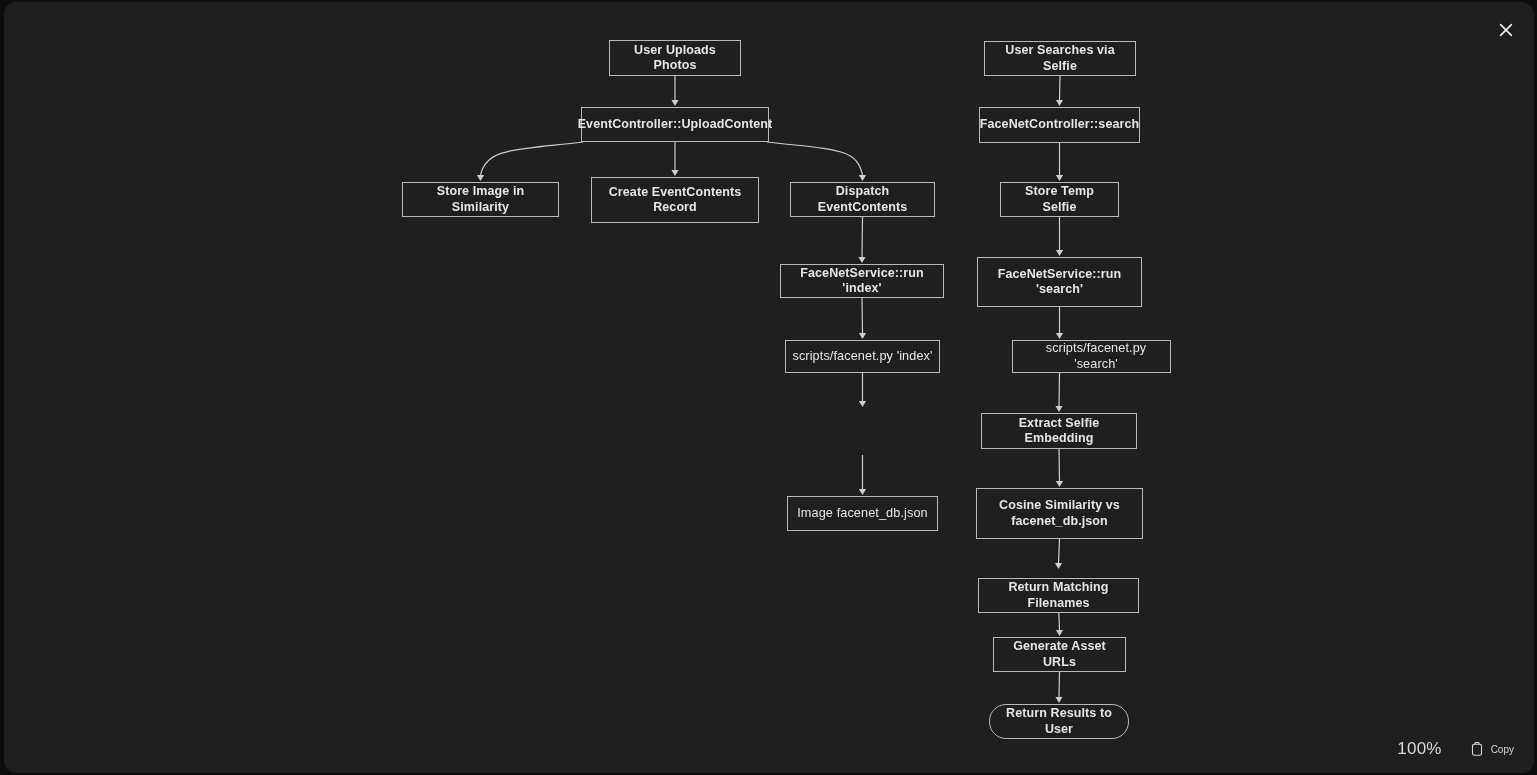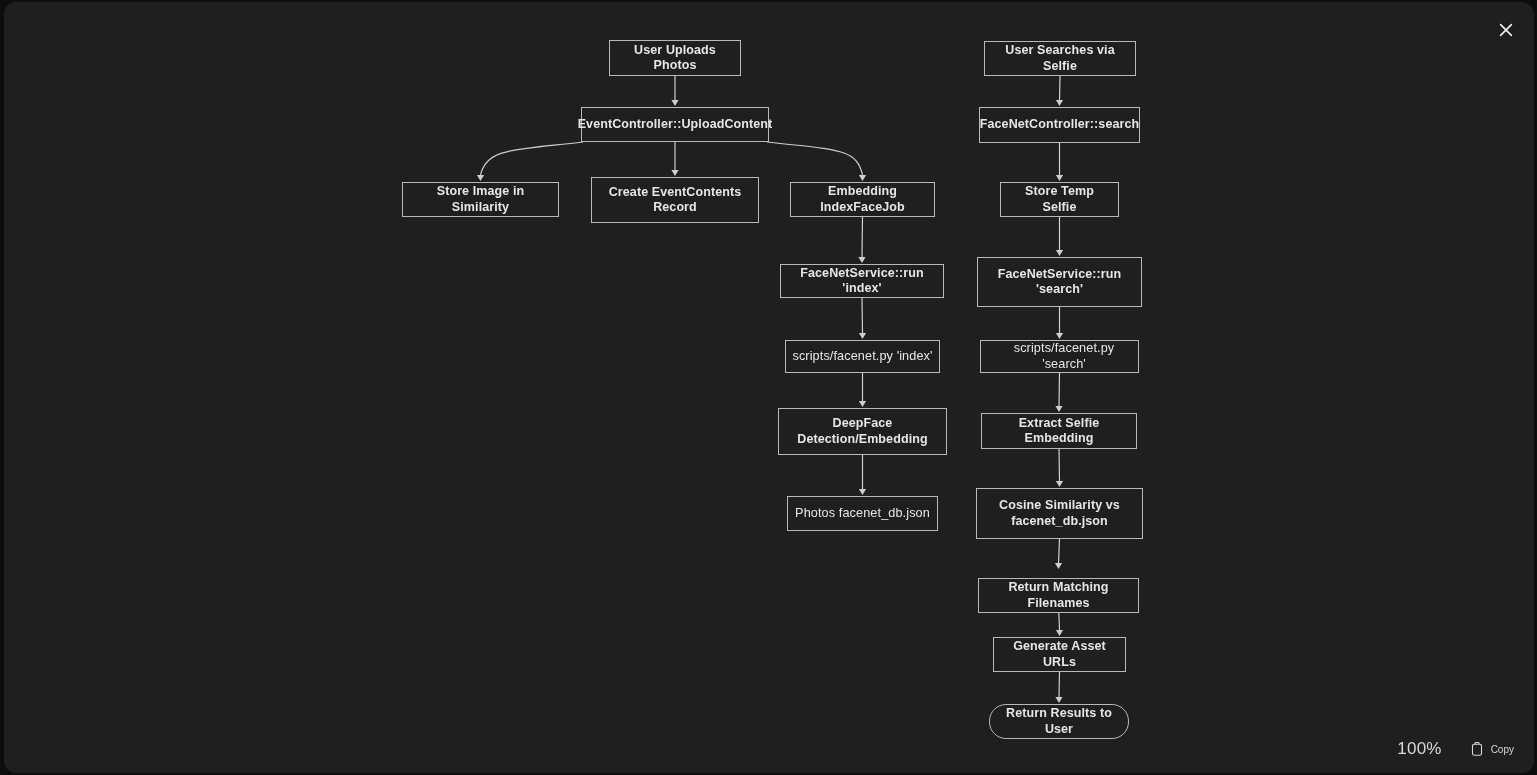--- a/index.html
+++ b/index.html
@@ -195,32 +195,30 @@
             <path d="M 1055.5 670 L 1055 695" class="edge-path"></path>
             <path d="M 1051.4 695 L 1058.6 695 L 1055 701 Z" class="edge-head"></path>
           </g>
         </svg>
       <div id="graph">
           <div class="node" style="left: 605px; top: 38px; width: 132px; height: 36px;">User Uploads Photos</div>
           <div class="node" style="left: 577px; top: 105px; width: 188px; height: 35px;">EventController::UploadContent</div>
           <div class="node" style="left: 398px; top: 180px; width: 157px; height: 35px;">Store Image in Similarity</div>
           <div class="node" style="left: 587px; top: 175px; width: 168px; height: 46px;">Create EventContents
 Record</div>
-          <div class="node" style="left: 786px; top: 180px; width: 145px; height: 35px;">Embedding IndexFaceJob</div>
+          <div class="node" style="left: 786px; top: 180px; width: 145px; height: 35px;">Dispatch EventContents</div>
           <div class="node" style="left: 776px; top: 262px; width: 164px; height: 34px;">FaceNetService::run 'index'</div>
           <div class="node light" style="left: 781px; top: 338px; width: 155px; height: 33px;">scripts/facenet.py 'index'</div>
-          <div class="node" style="left: 774px; top: 406px; width: 169px; height: 47px;">DeepFace
-Detection/Embedding</div>
-          <div class="node light" style="left: 783px; top: 494px; width: 151px; height: 35px;">Photos facenet_db.json</div>
+          <div class="node light" style="left: 783px; top: 494px; width: 151px; height: 35px;">Image facenet_db.json</div>
           <div class="node" style="left: 980px; top: 39px; width: 152px; height: 35px;">User Searches via Selfie</div>
           <div class="node" style="left: 975px; top: 105px; width: 161px; height: 36px;">FaceNetController::search</div>
           <div class="node" style="left: 996px; top: 180px; width: 119px; height: 35px;">Store Temp Selfie</div>
           <div class="node" style="left: 973px; top: 255px; width: 165px; height: 50px;">FaceNetService::run
 'search'</div>
-          <div class="node light" style="left: 976px; top: 338px; width: 159px; height: 33px; padding-left: 15px;">scripts/facenet.py 'search'</div>
+          <div class="node light" style="left: 1008px; top: 338px; width: 159px; height: 33px; padding-left: 15px;">scripts/facenet.py 'search'</div>
           <div class="node" style="left: 977px; top: 411px; width: 156px; height: 36px;">Extract Selfie Embedding</div>
           <div class="node" style="left: 972px; top: 486px; width: 167px; height: 51px;">Cosine Similarity vs
 facenet_db.json</div>
           <div class="node" style="left: 974px; top: 568px; width: 161px; height: 35px; margin-top: 8px;">Return Matching Filenames</div>
           <div class="node" style="left: 989px; top: 635px; width: 133px; height: 35px;">Generate Asset URLs</div>
           <div class="node" style="left: 985px; top: 702px; width: 140px; height: 35px; border-radius: 17px;">Return Results to User</div>
         </div>
     </div>
 
     <div id="close-button">

